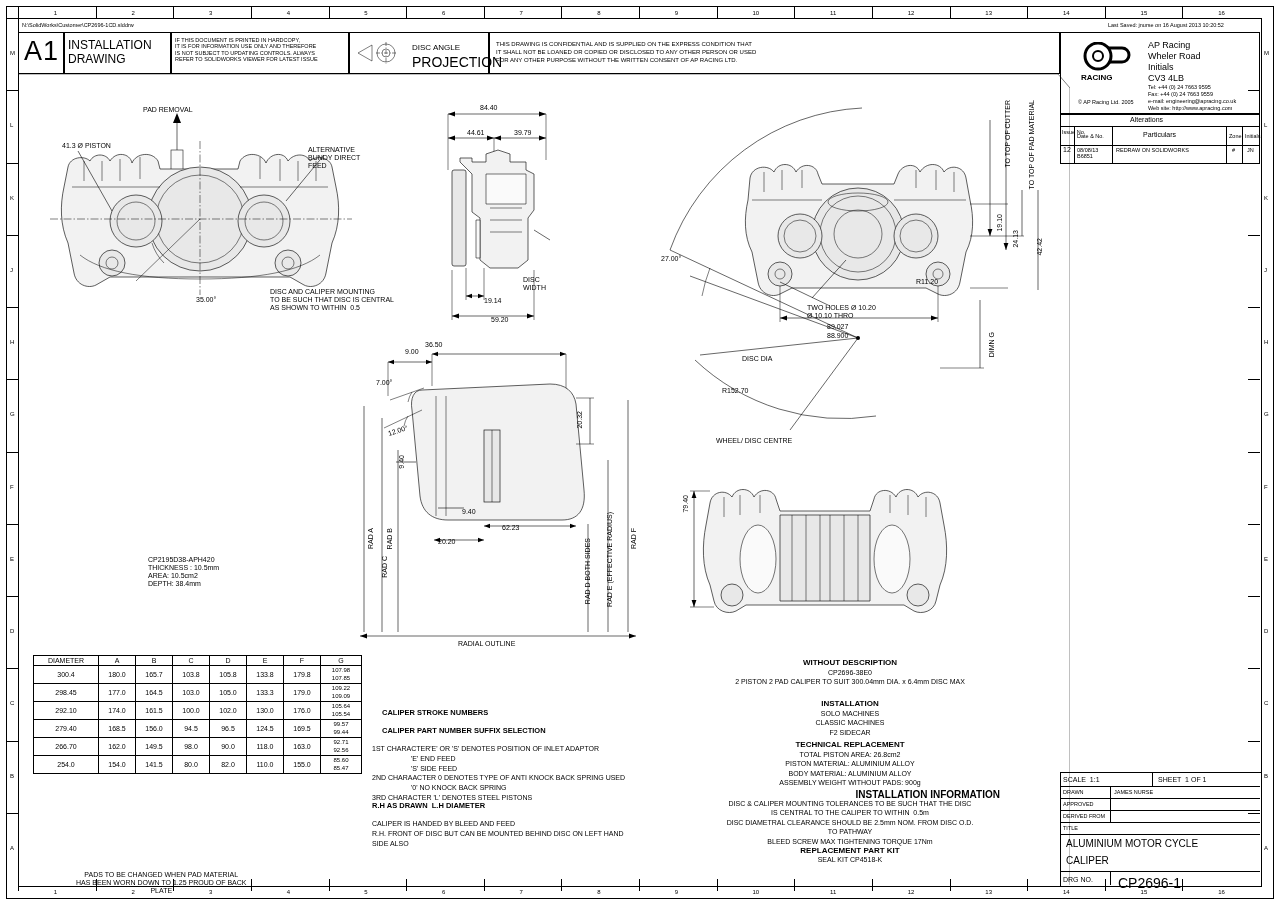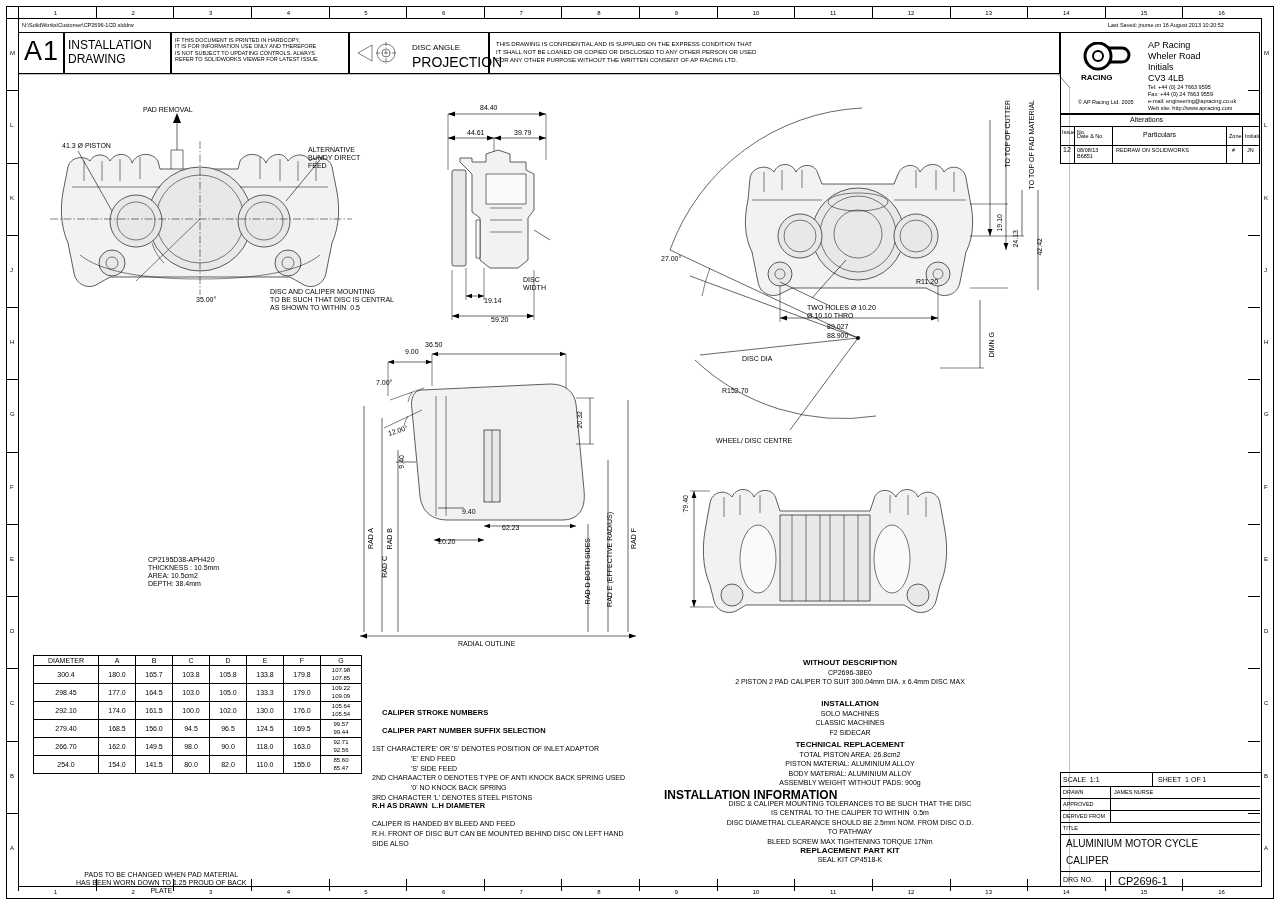--- a/index.html
+++ b/index.html
@@ -595,21 +595,21 @@
   <div class="txt c" style="left:660px;top:678px;width:380px;text-align:center;">2 PISTON 2 PAD CALIPER TO SUIT 300.04mm DIA. x 6.4mm DISC MAX</div>
   <div class="txt b c" style="left:700px;top:699px;width:300px;text-align:center;font-size:8px;">INSTALLATION</div>
   <div class="txt c" style="left:700px;top:709px;width:300px;text-align:center;line-height:1.35;">SOLO MACHINES
 CLASSIC MACHINES
 F2 SIDECAR</div>
   <div class="txt b c" style="left:700px;top:740px;width:300px;text-align:center;font-size:8px;">TECHNICAL REPLACEMENT</div>
   <div class="txt c" style="left:700px;top:750px;width:300px;text-align:center;line-height:1.35;">TOTAL PISTON AREA: 26.8cm2
 PISTON MATERIAL: ALUMINIUM ALLOY
 BODY MATERIAL: ALUMINIUM ALLOY
 ASSEMBLY WEIGHT WITHOUT PADS: 900g</div>
-  <div class="txt b c" style="left:664px;top:789px;width:300px;text-align:left;font-size:12px;">INSTALLATION INFORMATION</div>
+  <div class="txt b c" style="left:700px;top:789px;width:300px;text-align:right;font-size:10px;">INSTALLATION INFORMATION</div>
   <div class="txt c" style="left:690px;top:799px;width:320px;text-align:center;line-height:1.35;">DISC &amp; CALIPER MOUNTING TOLERANCES TO BE SUCH THAT THE DISC
 IS CENTRAL TO THE CALIPER TO WITHIN  0.5m
 DISC DIAMETRAL CLEARANCE SHOULD BE 2.5mm NOM. FROM DISC O.D.
 TO PATHWAY
 BLEED SCREW MAX TIGHTENING TORQUE 17Nm</div>
   <div class="txt b c" style="left:700px;top:846px;width:300px;text-align:center;font-size:8px;">REPLACEMENT PART KIT</div>
   <div class="txt c" style="left:700px;top:856px;width:300px;text-align:center;">SEAL KIT CP4518-K</div>
 
   <div class="titleblock" style="left:1060px;top:772px;width:200px;height:113px;"></div>
   <div class="hline" style="left:1060px;top:786px;width:200px;"></div>
@@ -626,15 +626,15 @@
   <div class="txt t5" style="left:1063px;top:789px;">DRAWN</div>
   <div class="txt t5" style="left:1114px;top:789px;">JAMES NURSE</div>
   <div class="txt t5" style="left:1063px;top:801px;">APPROVED</div>
   <div class="txt t5" style="left:1114px;top:801px;"></div>
   <div class="txt t5" style="left:1063px;top:813px;">DERIVED FROM</div>
   <div class="txt t5" style="left:1114px;top:813px;"></div>
   <div class="txt t5" style="left:1063px;top:825px;">TITLE</div>
   <div class="txt" style="left:1066px;top:838px;font-size:10px;">ALUMINIUM MOTOR CYCLE</div>
   <div class="txt" style="left:1066px;top:855px;font-size:10px;">CALIPER</div>
   <div class="txt" style="left:1063px;top:876px;">DRG NO.</div>
-  <div class="txt" style="left:1118px;top:875px;font-size:11px;">CP2696-1</div>
+  <div class="txt" style="left:1118px;top:875px;font-size:14px;">CP2696-1</div>
 
 </div>
 
 </body></html>

